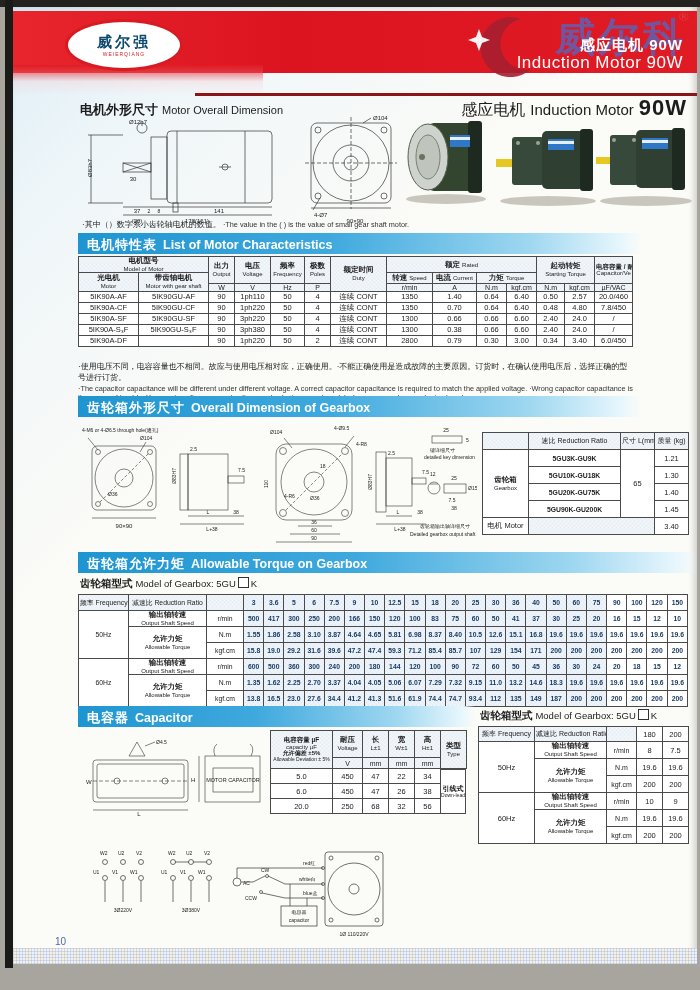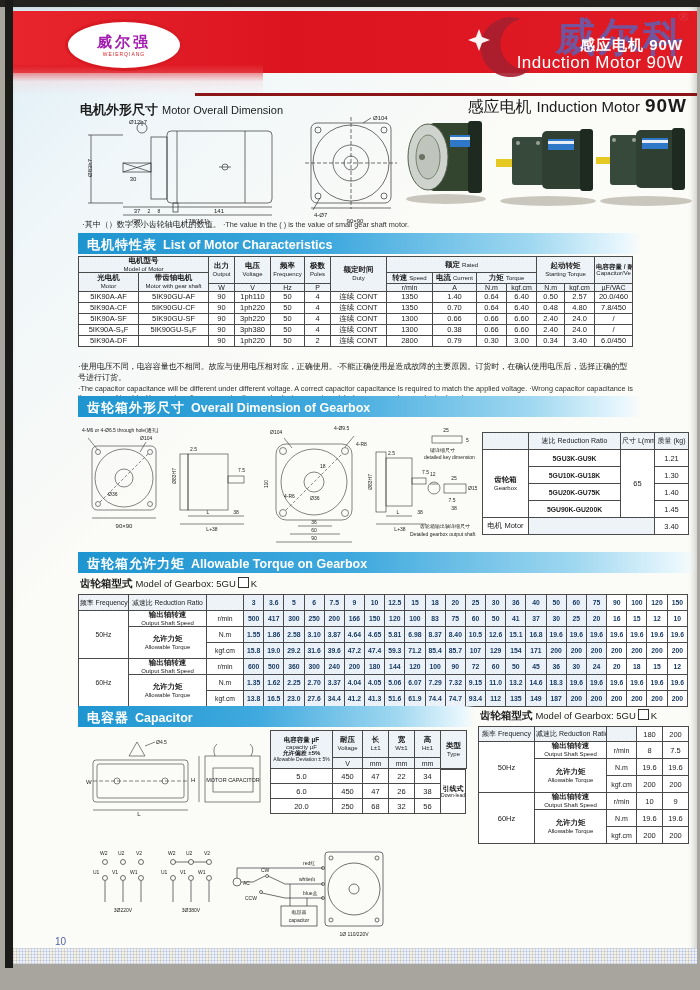--- a/index.html
+++ b/index.html
@@ -11,35 +11,35 @@
   .page{left:13px;top:7px;width:684px;height:953px;
     background:linear-gradient(135deg,#ddeef6 0%,#eff6f9 14%,#fbfbf7 38%,#fbfbf7 100%);
     box-shadow:inset -3px 0 6px rgba(0,0,0,.18);}
   
   .banner{left:0;top:4px;width:684px;height:62px;background:linear-gradient(90deg,#e8252d,#dc1420 40%,#e01b24);}
   .banner-fade{left:0;top:58px;width:250px;height:30px;
     background:linear-gradient(to bottom,rgba(224,27,36,.85),rgba(244,205,210,.35) 55%,rgba(244,205,210,0));}
   .redline{left:182px;top:86px;width:502px;height:3px;background:#8c1518;}
   .logo{left:52px;top:12px;width:112px;height:46px;background:#fff;border:3px solid #d81a22;border-radius:50%;
     display:flex;flex-direction:column;align-items:center;justify-content:center;}
-  .logo-cn{color:#a21caf;font-weight:bold;font-size:15px;letter-spacing:3px;line-height:1;}
+  .logo-cn{color:#0c4a6e;font-weight:bold;font-size:15px;letter-spacing:3px;line-height:1;}
   .logo-en{color:#d81a22;font-size:5px;letter-spacing:1px;margin-top:2px;}
   .wm-text{left:498px;top:6px;width:176px;height:48px;text-align:right;font-size:40px;font-weight:bold;
     color:rgba(104,90,168,.92);letter-spacing:4px;line-height:48px;}
   .wm-reg{left:666px;top:2px;font-size:13px;color:#e23540;font-weight:bold;}
   .banner-l1{left:400px;top:29px;width:270px;text-align:right;color:#fff;font-size:15px;font-weight:bold;letter-spacing:1px;}
   .banner-l2{left:380px;top:46px;width:290px;text-align:right;color:#fff;font-size:17px;letter-spacing:.5px;}
   
   .hd-left{left:67px;top:93px;}
   .hd-left .cn{font-size:13px;font-weight:bold;}
   .hd-left .en{font-size:11px;margin-left:4px;}
   .hd-right{left:340px;top:88px;width:334px;display:flex;justify-content:flex-end;align-items:baseline;gap:5px;}
   .hd-right .cn{font-size:16px;font-weight:normal;}
   .hd-right .en{font-size:15px;}
-  .hd-right .pw{font-size:19px;font-weight:bold;letter-spacing:1px;}
+  .hd-right .pw{font-size:22px;font-weight:bold;letter-spacing:1px;}
   
   .bar{height:21px;line-height:21px;padding-left:9px;color:#fff;
     background:linear-gradient(90deg,#1e95d0 0%,#3fa9de 45%,#9ed7f0 80%,#e9f7fd 97%,rgba(233,247,253,0) 100%);}
   .bar .cn{font-size:13px;font-weight:bold;letter-spacing:1px;}
   .bar .en{font-size:12.5px;font-weight:bold;margin-left:6px;}
   
   table{border-collapse:collapse;table-layout:fixed;background:#fff;}
   td{border:1px solid #4a4a4a;text-align:center;vertical-align:middle;padding:0 1px;overflow:hidden;white-space:nowrap;font-size:7.5px;}
   .hd{background-image:conic-gradient(#e6edf5 25%,#f5f8fb 0 50%,#e6edf5 0 75%,#f5f8fb 0);background-size:4px 4px;}
   .cn1{font-size:7.5px;font-weight:bold;line-height:1.15;}

